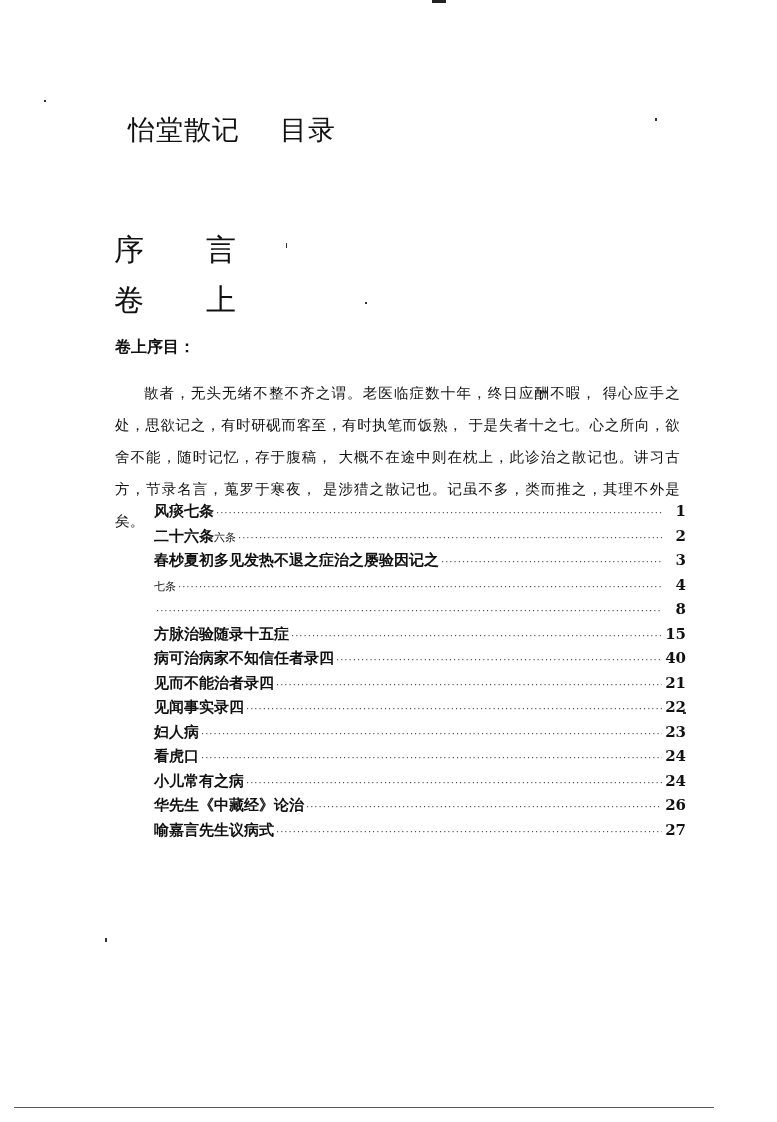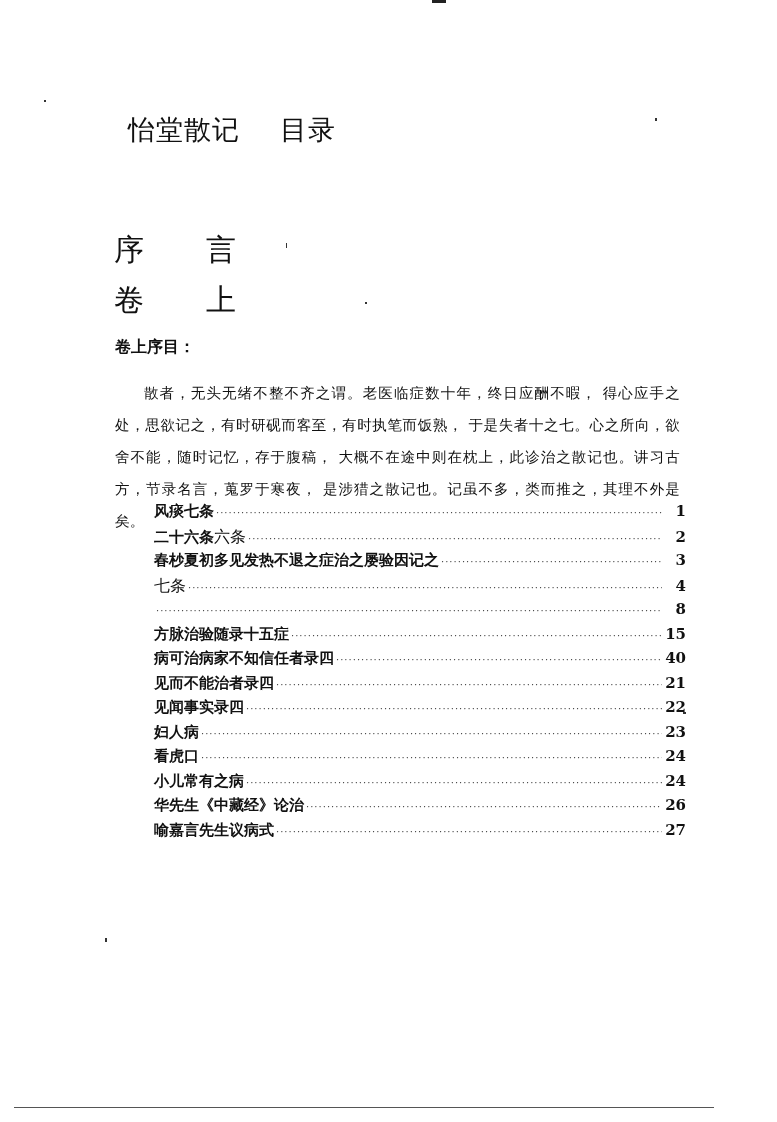--- a/index.html
+++ b/index.html
@@ -75,21 +75,21 @@
   }
   .toc-entry {
     display: flex;
     align-items: baseline;
     height: 24.5px;
     font-size: 15px;
     font-weight: bold;
     white-space: nowrap;
   }
   .toc-entry .t { flex: 0 0 auto; }
-  .toc-entry .small { font-size: 16px; font-weight: normal; }
+  .toc-entry .small { font-size: 11px; font-weight: normal; }
   .toc-entry .dots {
     flex: 1 1 auto;
     overflow: hidden;
     margin: 0 2px;
     font-weight: normal;
     font-size: 10px;
     letter-spacing: 1px;
     color: #333;
   }
   .toc-entry .dots::before {

